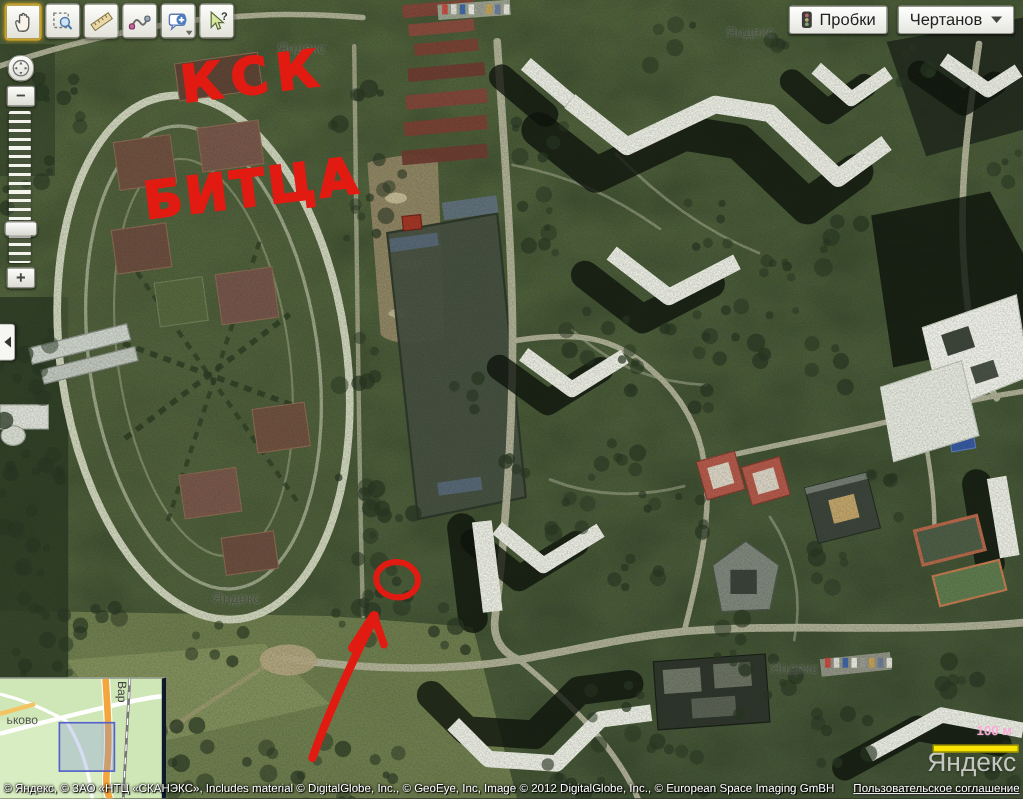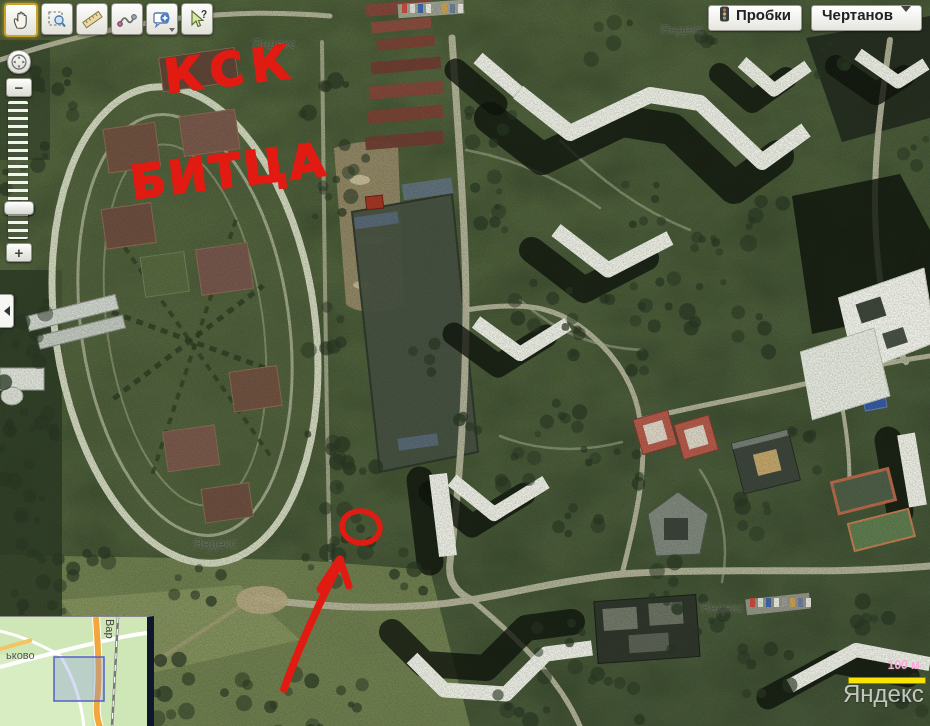--- a/index.html
+++ b/index.html
@@ -15,37 +15,37 @@
   #wm1{left:252px;top:36px;} #wm2{left:660px;top:22px;} #wm3{left:193px;top:536px;} #wm4{left:700px;top:600px;}
   #wm-logo{position:absolute;z-index:4;left:843px;top:680px;font-size:24px;color:rgba(235,235,235,.8);text-shadow:0 1px 2px rgba(0,0,0,.4);pointer-events:none;}
   #wm-site{position:absolute;z-index:4;left:762px;top:682px;font-size:17px;font-weight:bold;letter-spacing:1px;color:rgba(50,100,165,.85);text-shadow:0 1px 1px rgba(255,255,255,.45);pointer-events:none;}
   
   #toolbar{position:absolute;left:4px;top:3px;z-index:10;display:flex;gap:3px;}
   .tool-btn{width:30px;height:30px;border:1px solid #8f8f88;border-radius:4px;background:linear-gradient(#fdfdfb,#e2e2da);box-shadow:0 1px 3px rgba(0,0,0,.5);display:flex;align-items:center;justify-content:center;position:relative;cursor:pointer;}
   .tool-btn.selected{border:2px solid #c9a227;box-shadow:0 0 4px rgba(230,190,60,.9),0 1px 3px rgba(0,0,0,.5);}
   .dd-mini{position:absolute;right:2px;bottom:2px;width:0;height:0;border-left:3px solid transparent;border-right:3px solid transparent;border-top:4px solid #666;}
   
   #topbtns{position:absolute;right:8px;top:5px;z-index:10;display:flex;gap:9px;}
-  .map-btn{height:24px;padding:0 10px;display:flex;align-items:flex-start;gap:6px;border:1px solid #97978f;border-radius:3px;background:linear-gradient(#ffffff,#e6e6e0);box-shadow:0 1px 2px rgba(0,0,0,.45);font-size:15px;color:#222;cursor:pointer;white-space:nowrap;font-weight:bold;}
+  .map-btn{height:24px;padding:0 10px;display:flex;align-items:center;gap:6px;border:1px solid #97978f;border-radius:3px;background:linear-gradient(#ffffff,#e6e6e0);box-shadow:0 1px 2px rgba(0,0,0,.45);font-size:15px;color:#222;cursor:pointer;white-space:nowrap;}
   .dd-arrow{width:0;height:0;border-left:5px solid transparent;border-right:5px solid transparent;border-top:6px solid #444;margin-left:2px;}
   
   #zoomctl{position:absolute;left:5px;top:50px;z-index:10;width:30px;}
   .zbtn{width:24px;height:17px;margin:0 0 4px 1px;border:1px solid #8f8f88;border-radius:3px;background:linear-gradient(#fdfdfb,#dcdcd4);box-shadow:0 1px 2px rgba(0,0,0,.5);display:flex;align-items:center;justify-content:center;font-size:15px;font-weight:bold;color:#444;cursor:pointer;line-height:1;}
   #compass{width:22px;height:22px;margin-left:2px;border-radius:11px;padding:0;}
   #zoom-ruler{position:relative;width:20px;height:138px;margin:0 0 4px 3px;background:repeating-linear-gradient(to bottom,#f4f4ef 0 3px,rgba(90,100,80,.35) 3px 8px);border-radius:2px;box-shadow:0 1px 2px rgba(0,0,0,.5);cursor:pointer;}
   #zoom-handle{position:absolute;left:-4px;top:100px;width:28px;height:12px;border:1px solid #8f8f88;border-radius:4px;background:linear-gradient(#ffffff,#d8d8d0);box-shadow:0 1px 2px rgba(0,0,0,.55);cursor:grab;}
   
   #collapse-tab{position:absolute;left:0;top:294px;z-index:10;width:13px;height:32px;background:#f6f6f2;border:1px solid #999;border-left:none;border-radius:0 4px 4px 0;box-shadow:1px 1px 2px rgba(0,0,0,.4);display:flex;align-items:center;justify-content:center;cursor:pointer;}
   #collapse-tab .tri{width:0;height:0;border-top:5px solid transparent;border-bottom:5px solid transparent;border-right:6px solid #333;}
   
   #scale{position:absolute;right:2px;top:655px;z-index:5;width:90px;text-align:right;pointer-events:none;}
   #scale-label{font-size:12px;font-weight:bold;color:#f9a8d4;text-shadow:0 0 2px rgba(255,255,255,.4);margin-right:8px;}
   #scale-bar{margin:4px 2px 0 0;height:5px;width:76px;margin-left:auto;background:#f8e400;border:1px solid #8f8400;}
   
-  #minimap{position:absolute;left:0;top:616px;z-index:8;width:147px;height:110px;border-top:1px solid #8a8a8a;border-right:7px solid #0f172a;background:#cfe7b6;overflow:hidden;cursor:pointer;}
+  #minimap{position:absolute;left:0;top:616px;z-index:8;width:147px;height:110px;border-top:1px solid #8a8a8a;border-right:4px solid #0f172a;background:#cfe7b6;overflow:hidden;cursor:pointer;}
   .mm-label{position:absolute;color:#555;font-size:11px;pointer-events:none;}
   
   #attribution{position:absolute;left:3px;right:3px;bottom:3px;z-index:9;display:flex;justify-content:space-between;align-items:baseline;font-size:10.5px;color:#fff;text-shadow:0 0 2px #000,0 0 3px #000,1px 1px 1px #000;white-space:nowrap;overflow:hidden;}
   #attr-text{overflow:hidden;text-overflow:clip;margin-right:10px;}
   #attr-link{color:#fff;text-decoration:underline;cursor:pointer;flex-shrink:0;}
 </style>
 </head>
 <body>
 
 <div id="app">
@@ -716,14 +716,18 @@
       <path d="M96,0 C98,30 100,60 97,85 C96,95 98,105 100,110" fill="none" stroke="#f2a63c" stroke-width="6"></path>
       <path d="M118,0 C116,40 114,70 112,110" fill="none" stroke="#777" stroke-width="2.5"></path>
       <path d="M118,0 C116,40 114,70 112,110" fill="none" stroke="#fff" stroke-width="1.2" stroke-dasharray="6 6"></path>
       <rect x="54" y="40" width="50" height="44" fill="rgba(120,140,220,0.3)" stroke="#5560c8" stroke-width="1.5"></rect>
     </svg>
     <span class="mm-label" style="left:6px;top:32px;">ьково</span>
     <span class="mm-label" style="left:116px;top:2px;transform:rotate(90deg);transform-origin:0 0;color:#444;">Вар</span>
     <span class="mm-label" style="left:76px;top:90px;font-size:10px;color:#666;margin-top:28px;">Чертанов</span>
   </div>
 
+  <div id="attribution">
+    <span id="attr-text">© Яндекс, © ЗАО «НТЦ «СКАНЭКС», Includes material © DigitalGlobe, Inc., © GeoEye, Inc, Image © 2012 DigitalGlobe, Inc., © European Space Imaging GmBH</span>
+    <span id="attr-link">Пользовательское соглашение</span>
+  </div>
 
 </div>
 
 </body></html>

